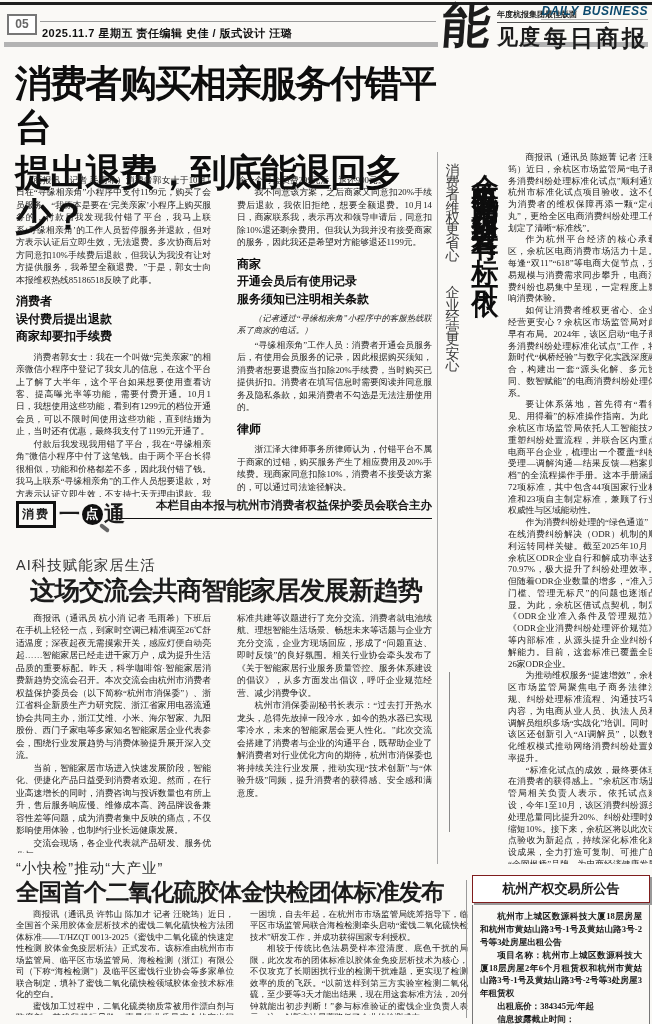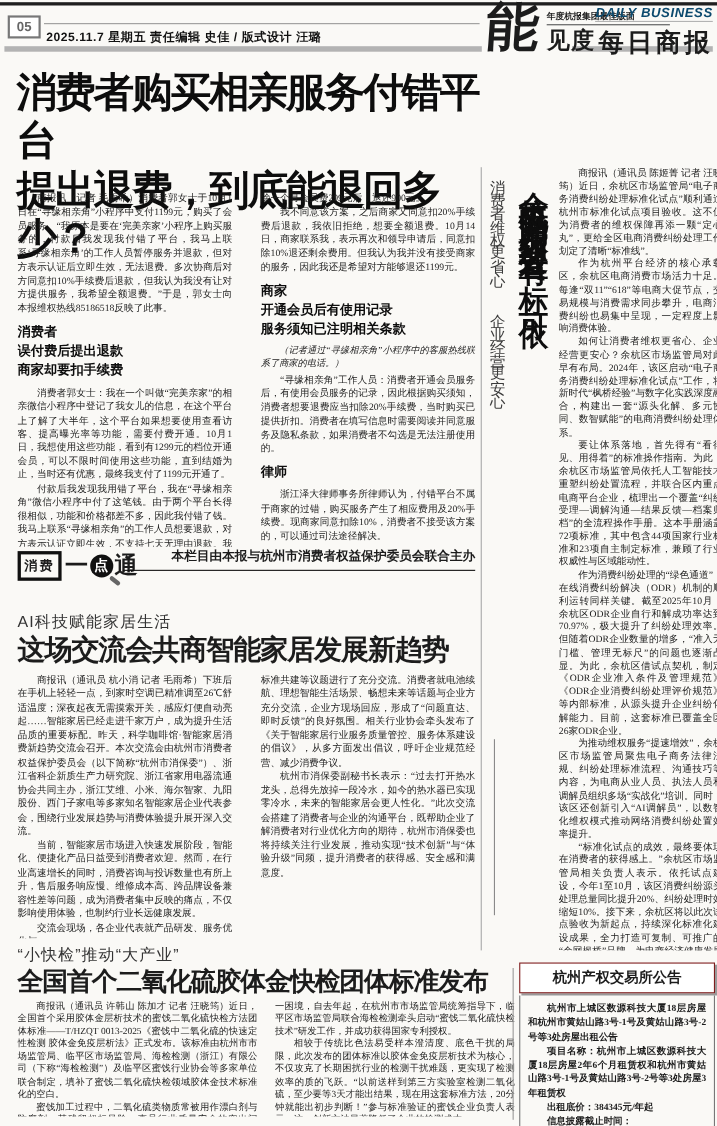--- a/index.html
+++ b/index.html
@@ -123,21 +123,21 @@
     <span class="xf">消费</span>
     <span class="ydt">
       <span>一</span>
       <span class="lens">点</span>
       <span>通</span>
     </span>
   </div>
   <div class="abs cb-banner">本栏目由本报与杭州市消费者权益保护委员会联合主办</div>
 
   <div class="abs kicker a2-kicker">AI科技赋能家居生活</div>
-  <h2 class="abs a2-head" style="margin:0;">这场交流会共商智能家居发展新趋势</h2>
+  <h2 class="abs a2-head" style="margin:0;text-align:center;">这场交流会共商智能家居发展新趋势</h2>
   <div class="abs a2-body body2col">
     <div class="col">
       <p class="para">商报讯（通讯员 杭小消 记者 毛雨希）下班后在手机上轻轻一点，到家时空调已精准调至26℃舒适温度；深夜起夜无需摸索开关，感应灯便自动亮起……智能家居已经走进千家万户，成为提升生活品质的重要标配。昨天，科学咖啡馆·智能家居消费新趋势交流会召开。本次交流会由杭州市消费者权益保护委员会（以下简称“杭州市消保委”）、浙江省科企新质生产力研究院、浙江省家用电器流通协会共同主办，浙江艾维、小米、海尔智家、九阳股份、西门子家电等多家知名智能家居企业代表参会，围绕行业发展趋势与消费体验提升展开深入交流。</p>
       <p class="para">当前，智能家居市场进入快速发展阶段，智能化、便捷化产品日益受到消费者欢迎。然而，在行业高速增长的同时，消费咨询与投诉数量也有所上升，售后服务响应慢、维修成本高、跨品牌设备兼容性差等问题，成为消费者集中反映的痛点，不仅影响使用体验，也制约行业长远健康发展。</p>
       <p class="para">交流会现场，各企业代表就产品研发、服务优化与</p>
     </div>
     <div class="col">
       <p class="cont">标准共建等议题进行了充分交流。消费者就电池续航、理想智能生活场景、畅想未来等话题与企业方充分交流，企业方现场回应，形成了“问题直达、即时反馈”的良好氛围。相关行业协会牵头发布了《关于智能家居行业服务质量管控、服务体系建设的倡议》，从多方面发出倡议，呼吁企业规范经营、减少消费争议。</p>
       <p class="para">杭州市消保委副秘书长表示：“过去打开热水龙头，总得先放掉一段冷水，如今的热水器已实现零冷水，未来的智能家居会更人性化。”此次交流会搭建了消费者与企业的沟通平台，既帮助企业了解消费者对行业优化方向的期待，杭州市消保委也将持续关注行业发展，推动实现“技术创新”与“体验升级”同频，提升消费者的获得感、安全感和满意度。</p>
     </div>

